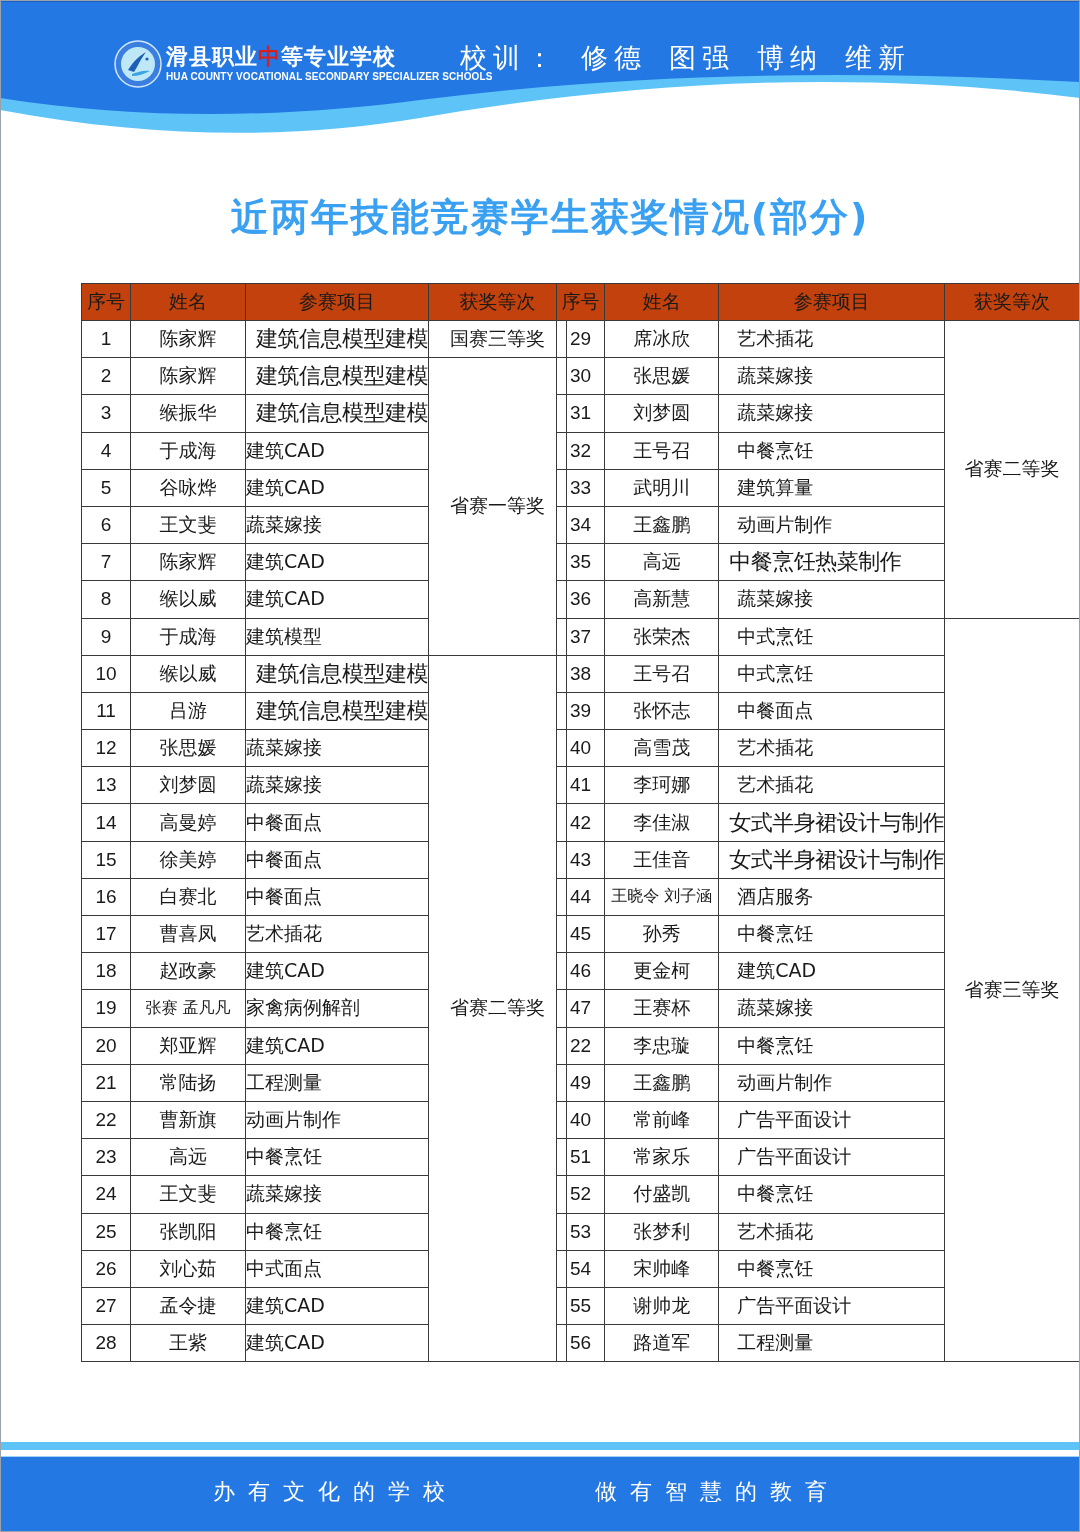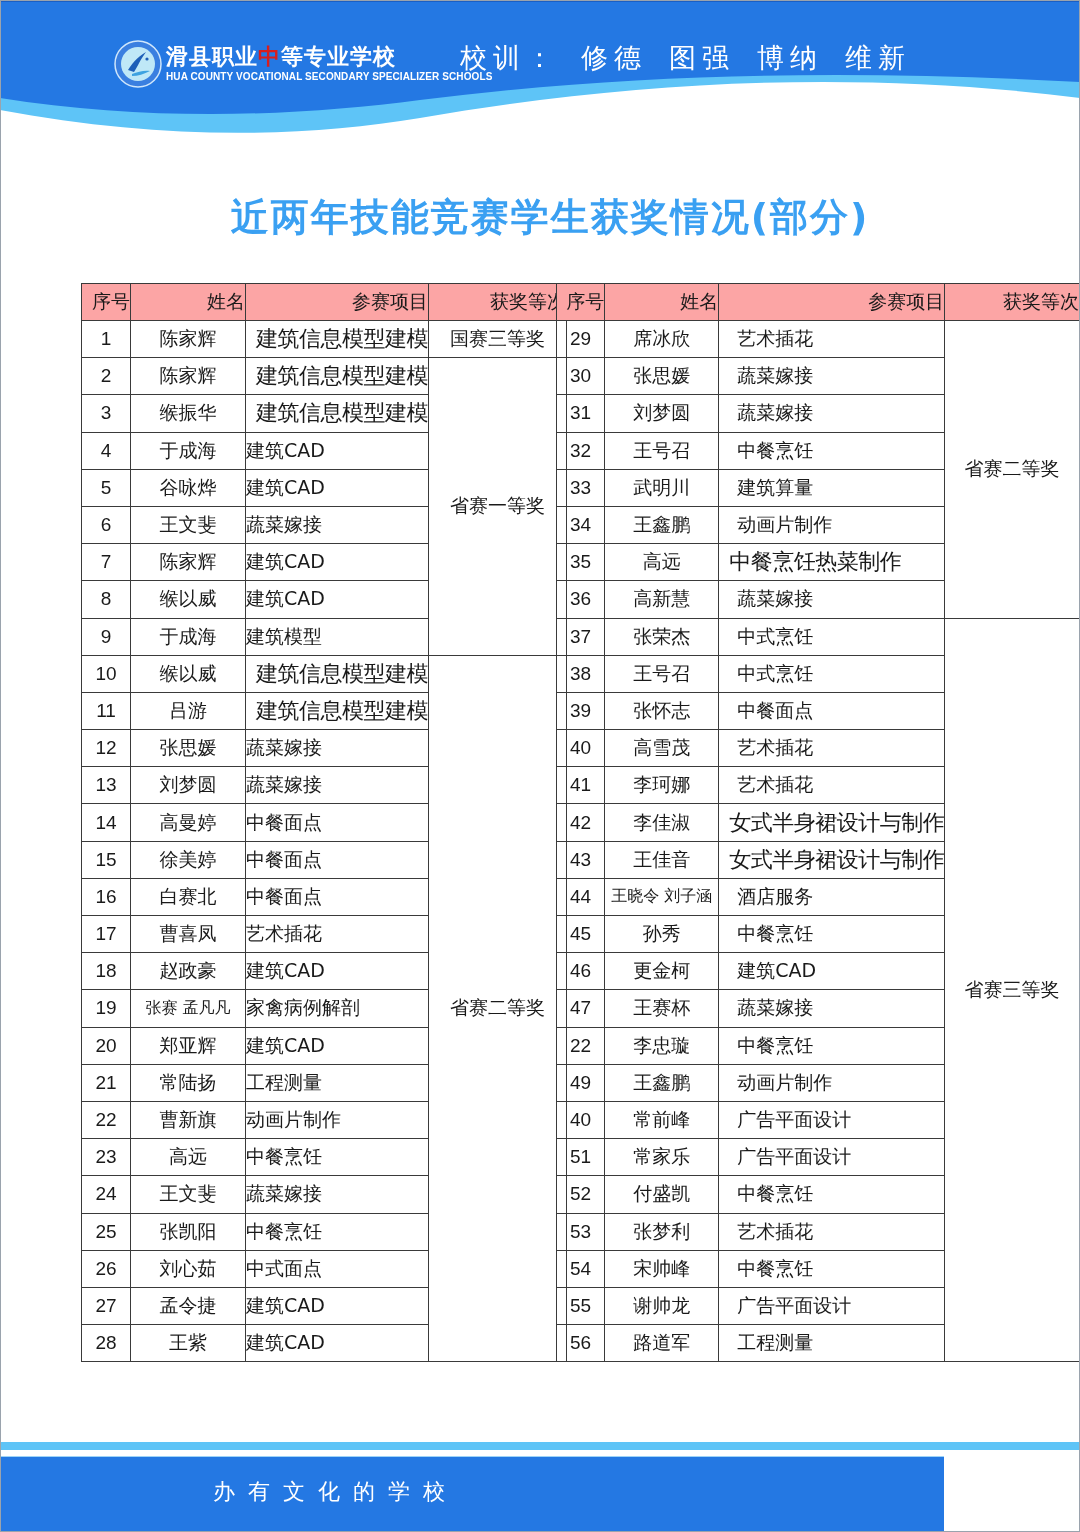--- a/index.html
+++ b/index.html
@@ -24,33 +24,33 @@
   .title { position: absolute; left: 0; top: 192px; width: 1100px; text-align: center; color: #3aa0f2; font-size: 38px; font-weight: bold; letter-spacing: 2px; }
 
   
   table.awards { position: absolute; top: 283px; border-collapse: collapse; table-layout: fixed; }
   table.awards.left { left: 81px; }
   table.awards.right { left: 556px; }
   table.awards th, table.awards td {
     border: 1.5px solid #3a3a3a; padding: 0; height: 36.2px;
     font-size: 19px; color: #1a1a1a; white-space: nowrap; overflow: hidden;
   }
-  table.awards th { background: #fca5a5; font-weight: normal; height: 36px; text-align: right; }
+  table.awards th { background: #c2410c; font-weight: normal; height: 36px; text-align: center; }
   td.no { text-align: center; font-size: 21px; font-family: "Liberation Sans", sans-serif; }
   td.name { text-align: center; border-radius: 9px; }
   td.name.small { font-size: 16px; }
   td.event { text-align: left; padding-left: 10px; }
   table.right td.event { padding-left: 18px; }
   td.event.tight { padding-left: 10px !important; font-size: 22px; letter-spacing: -0.5px; }
   td.award { text-align: center; vertical-align: middle; margin-top: 11px; }
   col.c-no { width: 49px; } col.c-name { width: 115px; } col.c-event { width: 161px; } col.c-award { width: 138px; }
 
   
   .footer-stripe { position: absolute; left: 0; top: 1442px; width: 1080px; height: 8px; background: #5ec4f7; }
-  .footer-bar { position: absolute; left: 0; top: 1456px; width: 944px; height: 76px; background: #2478e3; border-top: 1px solid #9fd4f7; }
+  .footer-bar { position: absolute; left: 0; top: 1456px; width: 1080px; height: 76px; background: #2478e3; border-top: 1px solid #9fd4f7; }
   .slogan { position: absolute; top: 20px; color: #fff; font-size: 22px; letter-spacing: 13px; white-space: nowrap; }
   .slogan.s1 { left: 213px; }
   .slogan.s2 { left: 595px; }
 </style>
 </head>
 <body>
 
 <div class="header">
   <svg width="1080" height="160" viewBox="0 0 1080 160">
     <path d="M0,0 H1080 V98 C860,70 640,80 420,118 C300,138 160,140 0,110 Z" fill="#5ec4f7"></path>
@@ -394,15 +394,16 @@
         <td class="no">56</td>
         <td class="name">路道军</td>
         <td class="event">工程测量</td>
       </tr>
     </tbody>
 </table>
 
 <div class="footer-stripe"></div>
 <div class="footer-bar">
   <div class="slogan s1">办有文化的学校</div>
+  <div class="slogan s2">做有智慧的教育</div>
 </div>
 
 <div class="page-border"></div>
 
 </body></html>

